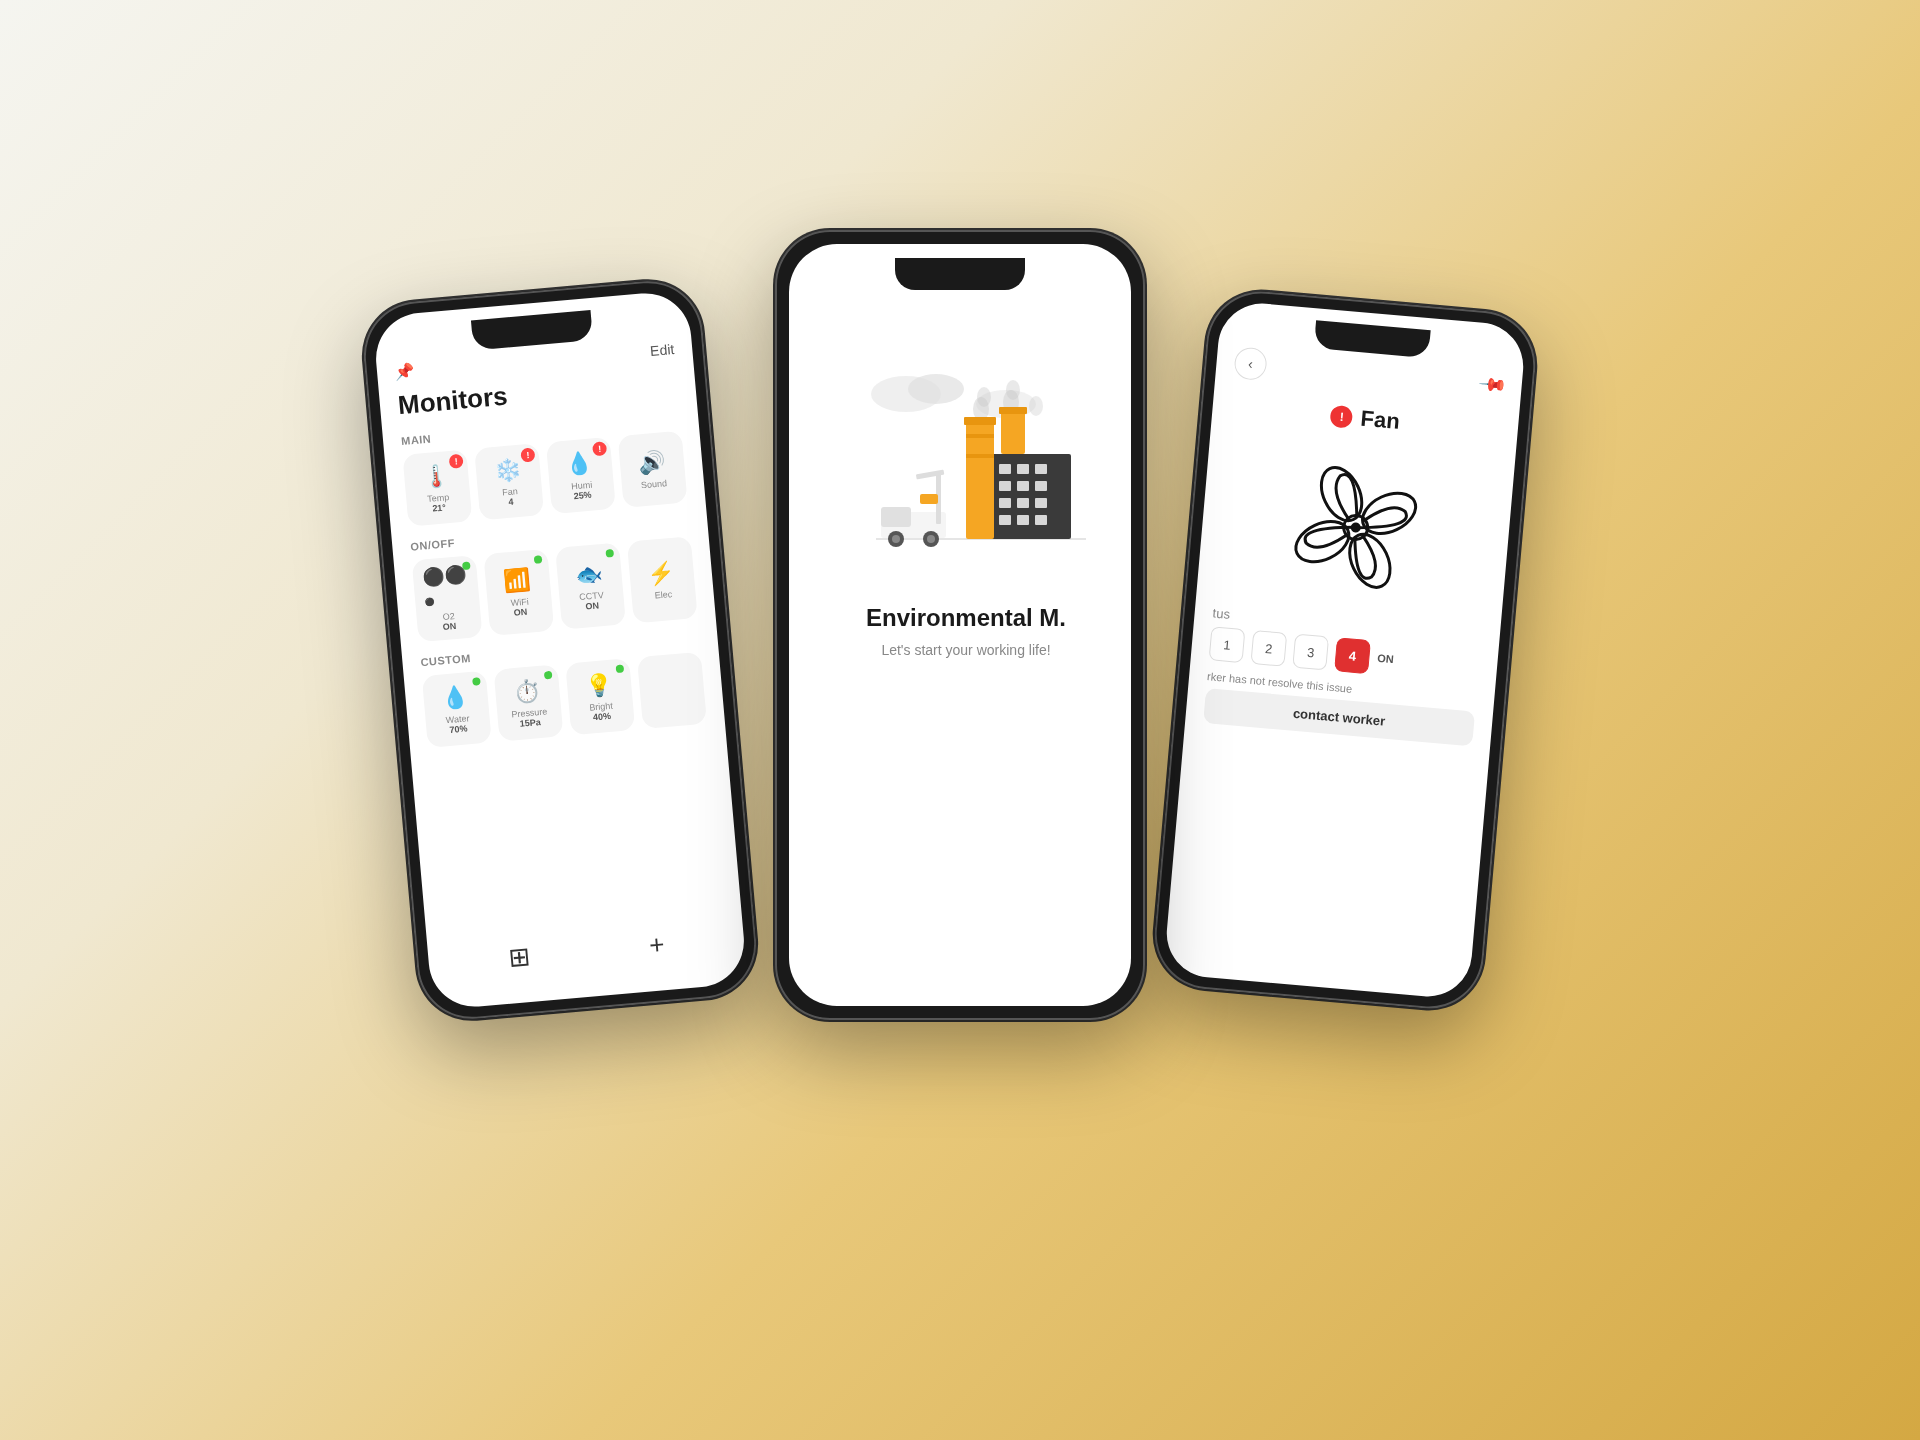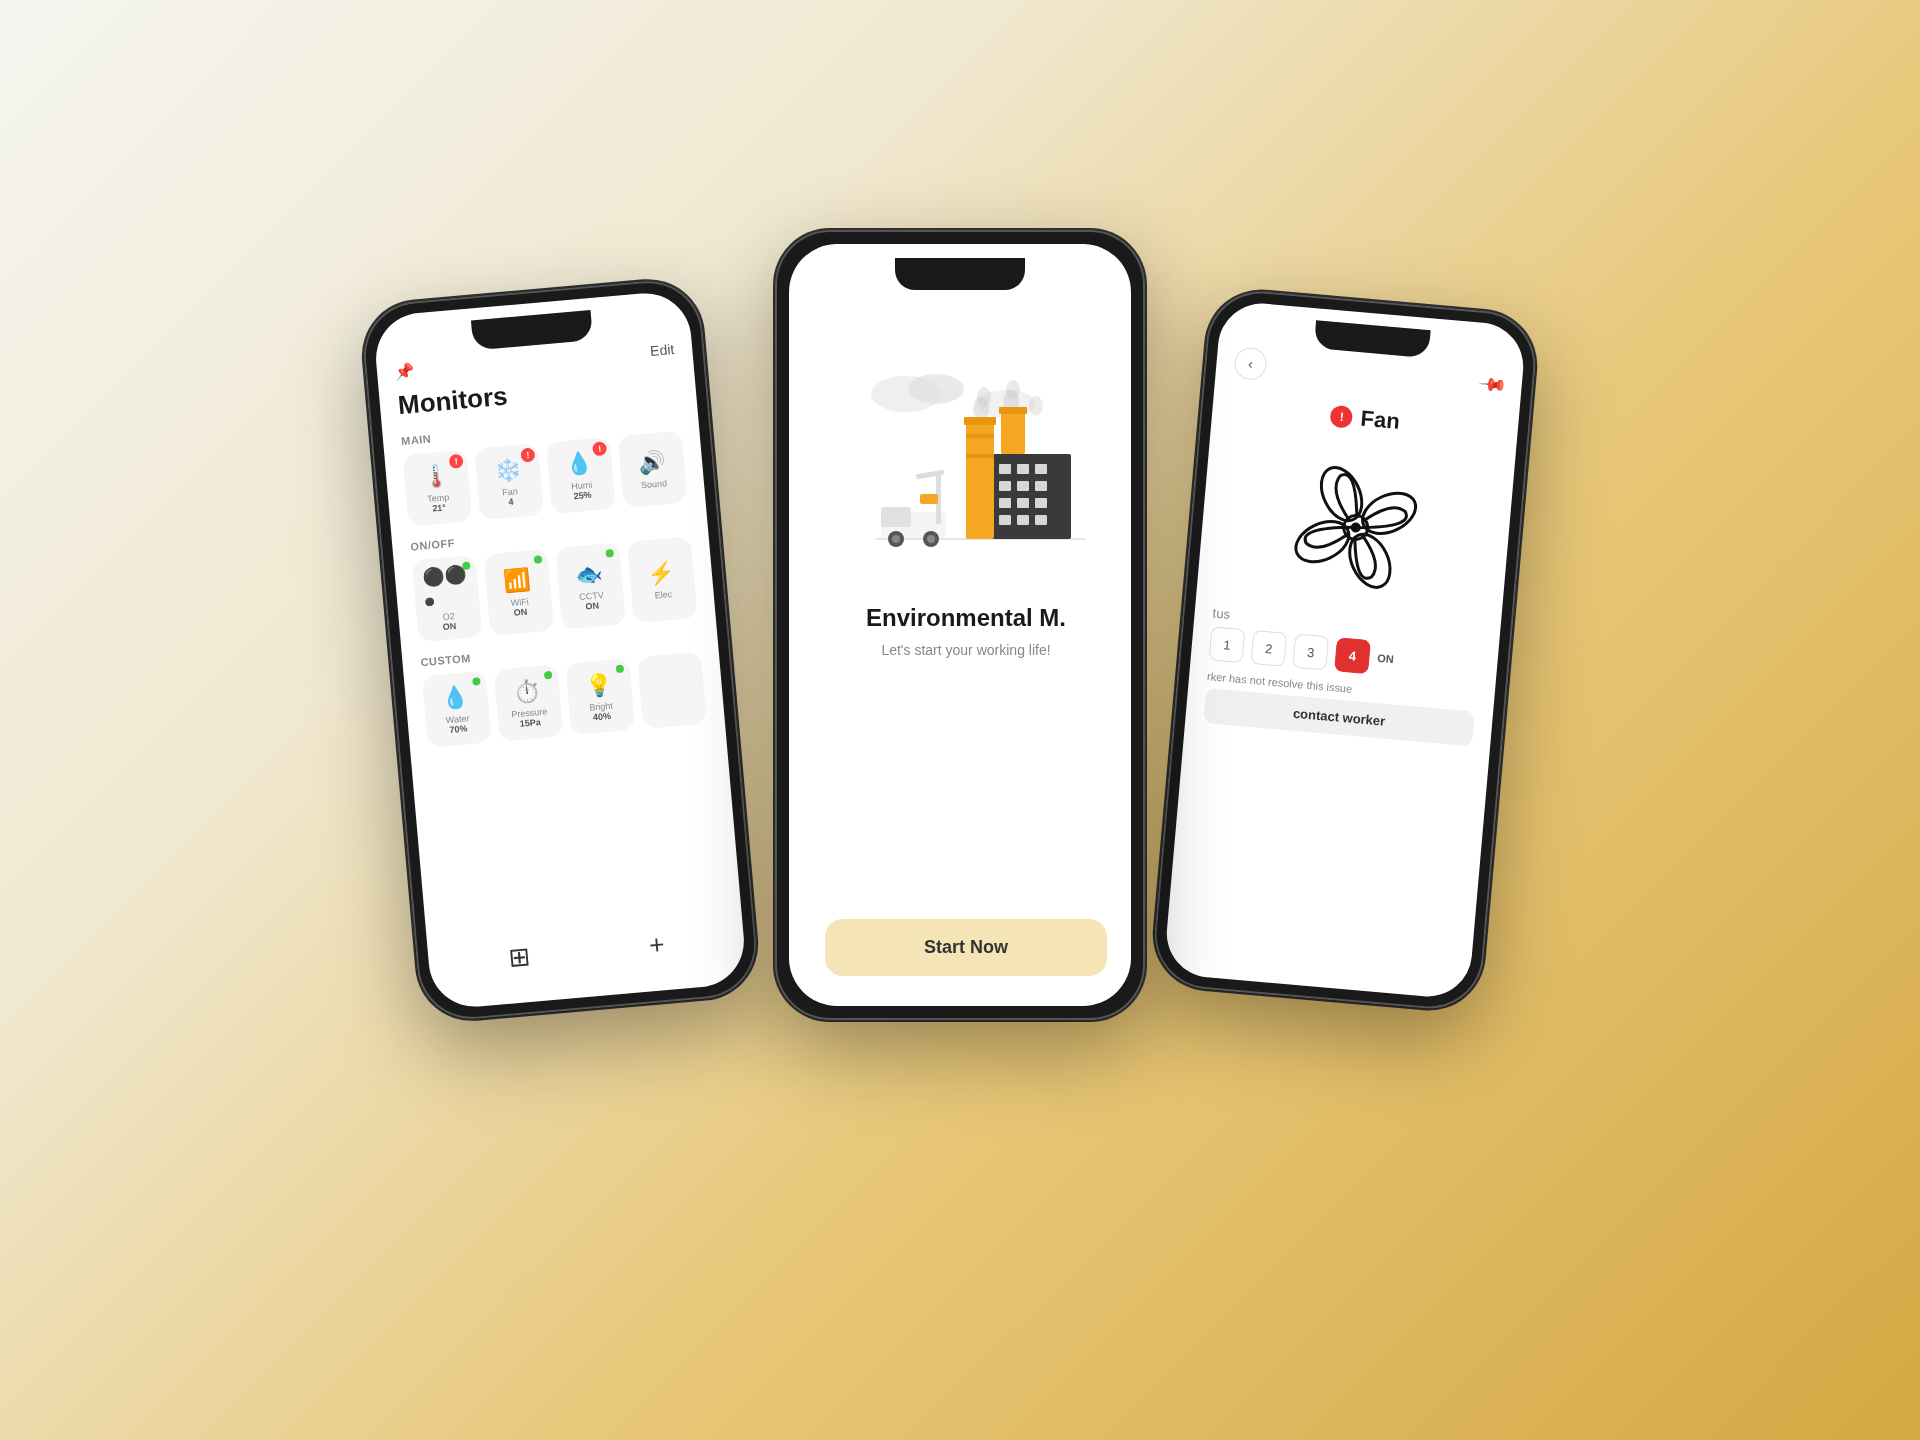--- a/index.html
+++ b/index.html
@@ -573,21 +573,20 @@
             <rect x="110" y="120" width="5" height="50" fill="#ddd" rx="1"></rect>
             <rect x="90" y="118" width="28" height="5" fill="#ddd" rx="1" transform="rotate(-10 104 120)"></rect>
 
             <rect x="94" y="140" width="18" height="10" fill="#f5a623" rx="2"></rect>
           </svg>
         </div>
 
         <div class="app-title">Environmental M.</div>
         <div class="app-subtitle">Let's start your working life!</div>
 
-        <button class="start-btn">Start Now</button>
       </div>
     </div>
   </div>
 
   <div class="phone phone-right">
     <div class="phone-screen">
       <div class="notch"></div>
       <div class="right-content">
         
         <div class="right-header">

